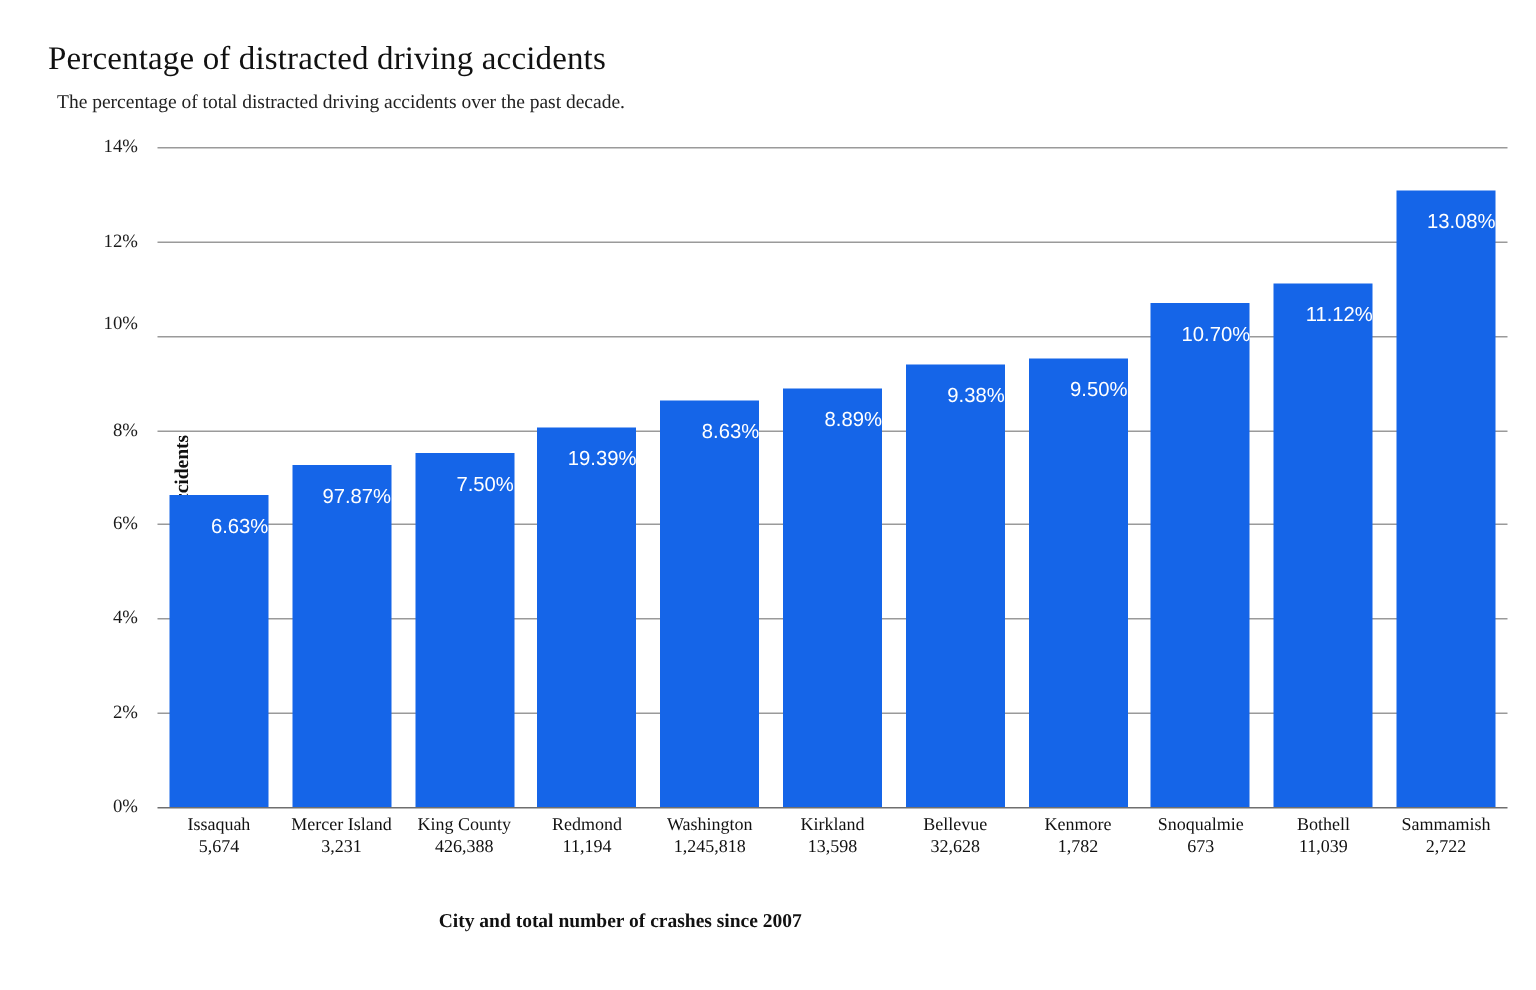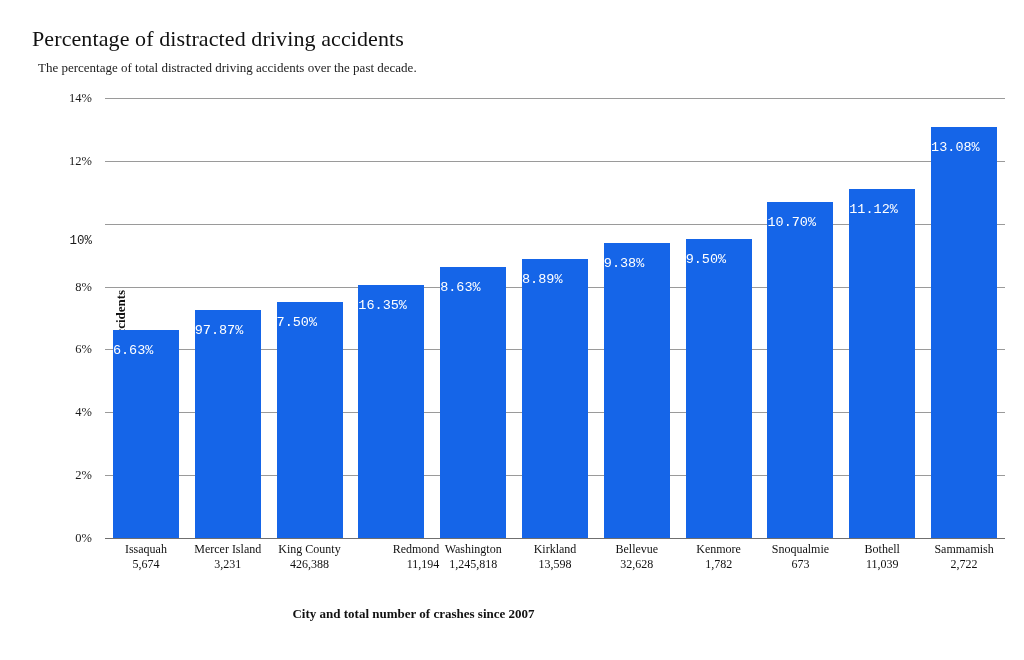--- a/index.html
+++ b/index.html
@@ -93,24 +93,24 @@
     position: absolute;
     bottom: 0;
     left: 0;
     width: 100%;
     background: #1565e8;
   }
   .bar-label {
     position: absolute;
     left: 0;
     width: 100%;
-    text-align: left;
+    text-align: right;
     color: #ffffff;
     font-size: 13.5px;
-    font-family: Liberation Mono, monospace;
+    font-family: Liberation Sans, sans-serif;
   }
 
   
   .xlabels {
     position: absolute;
     left: 105px;
     top: 542px;
     width: 900px;
     height: 50px;
   }
@@ -160,21 +160,21 @@
 
   <div class="title">Percentage of distracted driving accidents</div>
   <div class="subtitle">The percentage of total distracted driving accidents over the past decade.</div>
 
   <div class="ylabels">
       <div class="ylabel" style="top: 440px;">0%</div>
       <div class="ylabel" style="top: 377.143px;">2%</div>
       <div class="ylabel" style="top: 314.286px;">4%</div>
       <div class="ylabel" style="top: 251.429px;">6%</div>
       <div class="ylabel" style="top: 188.571px;">8%</div>
-      <div class="ylabel" style="top: 143px; font-family: Liberation Mono, monospace;">10%</div>
+      <div class="ylabel" style="top: 118px;">10%</div>
       <div class="ylabel" style="top: 62.8571px;">12%</div>
       <div class="ylabel" style="top: 0px;">14%</div>
     </div>
 
   <div class="plot">
     <div class="y-axis-title">Percentage of distracted driving accidents</div>
     <div class="gridlines">
         <div class="gridline baseline" style="top: 440px;"></div>
         <div class="gridline" style="top: 377.143px;"></div>
         <div class="gridline" style="top: 314.286px;"></div>
@@ -192,21 +192,21 @@
         <div class="bar-group" style="left: 89.7273px; width: 66px;">
           <div class="bar" style="height: 227.543px; background: rgb(21, 101, 232);"></div>
           <div class="bar-label" style="bottom: 199.543px;">97.87%</div>
         </div>
         <div class="bar-group" style="left: 171.545px; width: 66px;">
           <div class="bar" style="height: 235.714px; background: rgb(21, 101, 232);"></div>
           <div class="bar-label" style="bottom: 207.714px;">7.50%</div>
         </div>
         <div class="bar-group" style="left: 253.364px; width: 66px;">
           <div class="bar" style="height: 253px; background: rgb(21, 101, 232);"></div>
-          <div class="bar-label" style="bottom: 225px;">16.35%</div>
+          <div class="bar-label" style="bottom: 225px;">19.39%</div>
         </div>
         <div class="bar-group" style="left: 335.182px; width: 66px;">
           <div class="bar" style="height: 271.229px; background: rgb(21, 101, 232);"></div>
           <div class="bar-label" style="bottom: 243.229px;">8.63%</div>
         </div>
         <div class="bar-group" style="left: 417px; width: 66px;">
           <div class="bar" style="height: 279.4px; background: rgb(21, 101, 232);"></div>
           <div class="bar-label" style="bottom: 251.4px;">8.89%</div>
         </div>
         <div class="bar-group" style="left: 498.818px; width: 66px;">
@@ -238,21 +238,21 @@
         <span class="count">5,674</span>
       </div>
       <div class="xlabel" style="left: 74.7273px;">
         <span class="city">Mercer Island</span>
         <span class="count">3,231</span>
       </div>
       <div class="xlabel" style="left: 156.545px;">
         <span class="city">King County</span>
         <span class="count">426,388</span>
       </div>
-      <div class="xlabel" style="left: 238.364px; text-align: right;">
+      <div class="xlabel" style="left: 238.364px;">
         <span class="city">Redmond</span>
         <span class="count">11,194</span>
       </div>
       <div class="xlabel" style="left: 320.182px;">
         <span class="city">Washington</span>
         <span class="count">1,245,818</span>
       </div>
       <div class="xlabel" style="left: 402px;">
         <span class="city">Kirkland</span>
         <span class="count">13,598</span>

